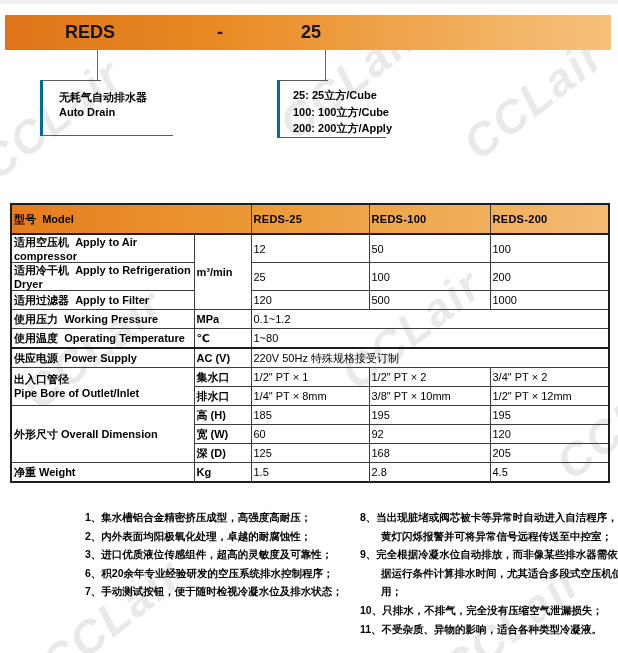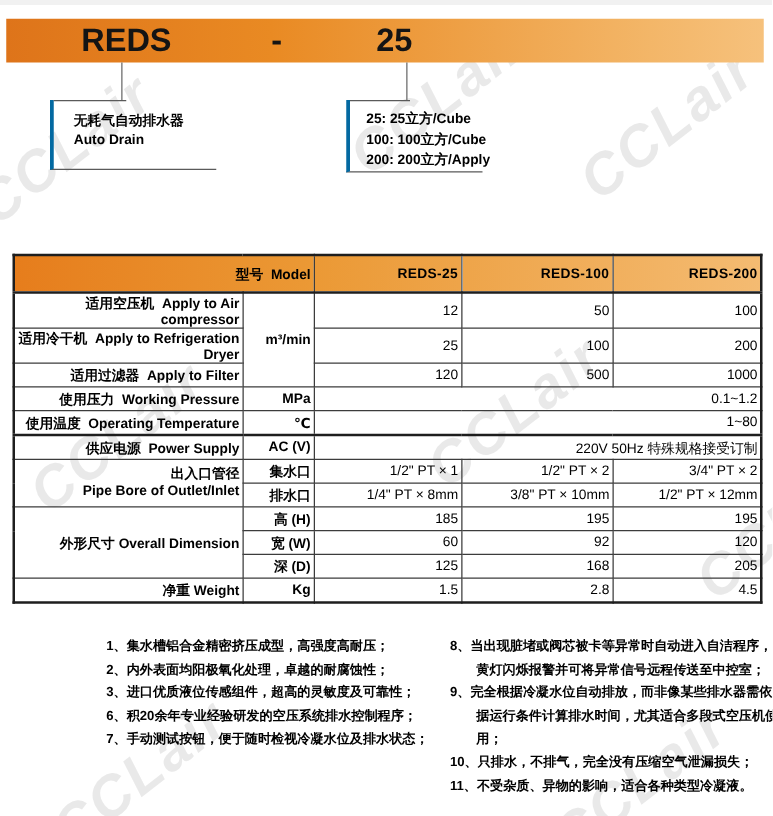--- a/index.html
+++ b/index.html
@@ -23,21 +23,21 @@
   .wm6{left:545px;top:392px;}
   .wm7{left:30px;top:592px;}
   .wm8{left:430px;top:598px;}
 
   
   .model-bar{
     position:absolute;left:5px;top:15px;width:606px;height:35px;
     background:linear-gradient(90deg,#de741a 0%,#e98a23 35%,#f3b668 85%,#f6c17c 100%);
   }
   .model-bar span{
-    position:absolute;top:0;line-height:35px;font-size:26px;font-weight:bold;color:#141414;
+    position:absolute;top:0;line-height:35px;font-size:18px;font-weight:bold;color:#141414;
   }
   .bar-series{left:60px;}
   .bar-dash{left:212px;}
   .bar-size{left:296px;}
 
   
   .drop-line{position:absolute;top:50px;height:30px;width:1px;background:#6a6a6a;}
   .drop-left{left:97px;}
   .drop-right{left:325px;}
 
@@ -55,21 +55,21 @@
   .callout-right{left:277px;top:80px;width:109px;height:58px;--topw:48px;}
   .callout-right .callout-text{padding:7px 0 0 13px;font-size:11px;font-weight:700;line-height:16.5px;white-space:nowrap;}
 
   
   table.spec{
     position:absolute;left:10px;top:203px;width:598px;
     border-collapse:collapse;table-layout:fixed;border:2px solid #1e1e1e;
   }
   table.spec th,table.spec td{
     border:1px solid #3c3c3c;padding:0 2px;height:18px;
-    font-size:11px;text-align:right;vertical-align:middle;overflow:hidden;margin-left:32px;
+    font-size:11px;text-align:left;vertical-align:middle;overflow:hidden;margin-left:32px;
   }
   tr.head-row{
     background:linear-gradient(90deg,#e67d1c 0%,#eb9935 40%,#f4bb72 100%);
     border-bottom:2px solid #1e1e1e;
   }
   tr.head-row th{height:28px;background:transparent;}
   th.model-cell{text-align:left;padding-left:28px;font-size:13px;font-weight:bold;}
   th.col-head{font-size:15px;font-weight:bold;letter-spacing:.3px;}
   td.lbl{text-align:left;padding-left:8px;font-weight:bold;font-size:10.5px;}
   td.lbl .en{font-weight:bold;}

